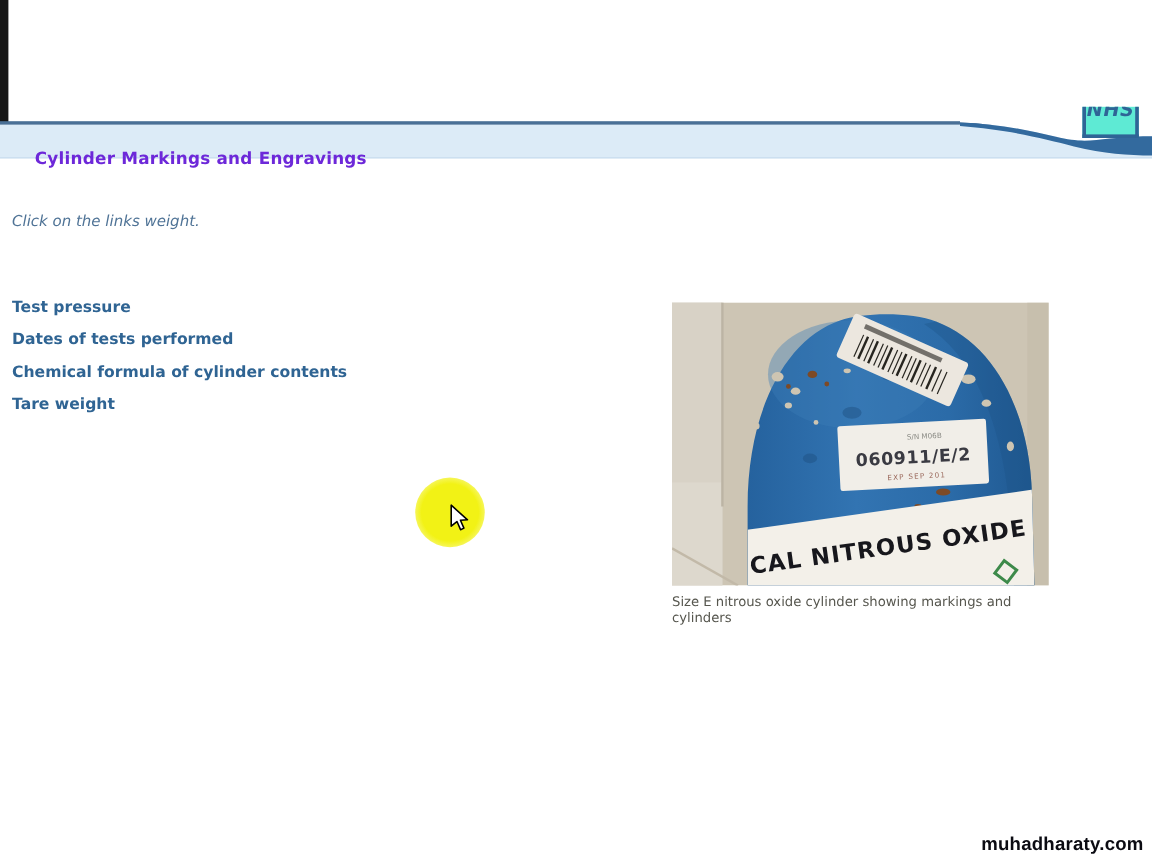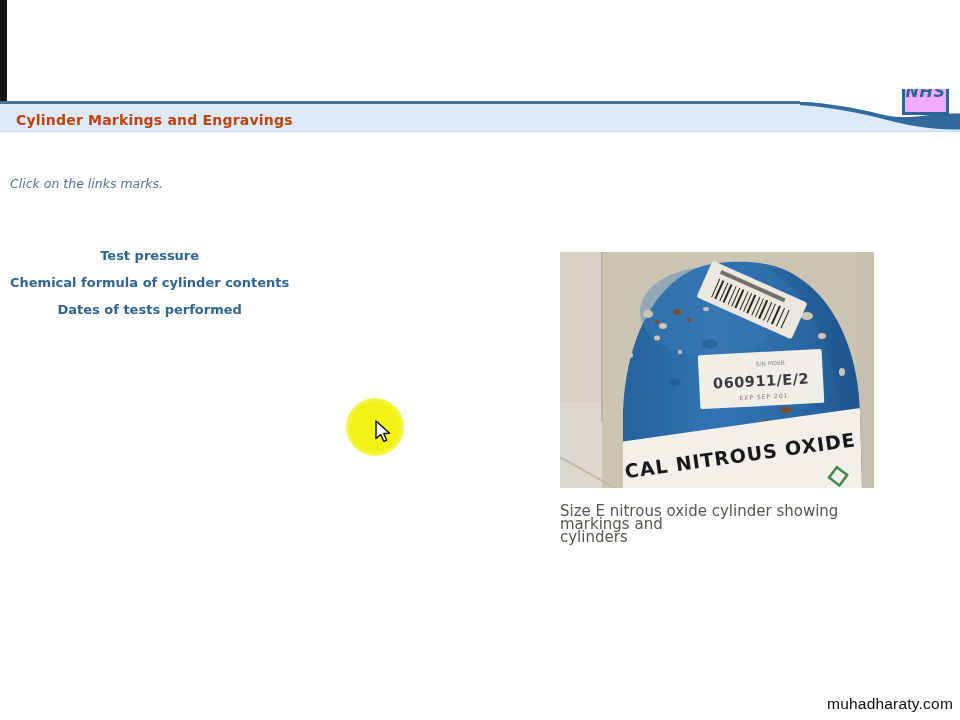--- a/index.html
+++ b/index.html
@@ -7,82 +7,83 @@
         font-family:"DejaVu Sans", sans-serif;}
 
   
   .edge-bar{position:absolute;left:0;top:0;width:7px;height:102px;background:#161616;}
 
   
   .header-line{position:absolute;left:0;top:101px;width:960px;height:3px;background:#4a7096;}
   .header-band{position:absolute;left:0;top:104px;width:960px;height:27px;background:#dcebf7;
                border-bottom:1px solid #c9dcee;}
   .page-title{position:absolute;left:13px;top:109px;font-size:14px;font-weight:bold;
-              color:#c2410c;letter-spacing:0.2px;margin:3px;text-align:right;}
+              color:#6d28d9;letter-spacing:0.2px;margin:16px;text-align:right;}
 
   .swoosh{position:absolute;right:0;top:95px;width:230px;height:42px;display:block;}
 
-  .nhs-box{position:absolute;right:11px;top:89px;width:41px;height:23px;background:#f0abfc;
+  .nhs-box{position:absolute;right:11px;top:89px;width:41px;height:23px;background:#5eead4;
            border:3px solid #2f6496;border-top:none;overflow:hidden;
            display:flex;justify-content:center;align-items:flex-start;}
   .nhs-box span{font-style:italic;font-weight:bold;font-size:16px;color:#2f6496;
                 line-height:16px;margin-top:-5px;letter-spacing:0.5px;}
 
   
   .instruction{position:absolute;left:10px;top:176px;font-size:12.5px;font-style:italic;
                color:#4f7396;margin:0;}
   .intro{position:absolute;left:10px;top:203px;font-size:12.5px;color:#3d3d3d;
          line-height:15.5px;margin:0;}
-  .links{position:absolute;left:10px;top:245px;margin:0;padding:0;list-style:none;text-align:center;}
+  .links{position:absolute;left:10px;top:245px;margin:0;padding:0;list-style:none;}
   .links li{height:27px;}
   .links a{font-size:13px;font-weight:bold;color:#2f6493;text-decoration:none;cursor:pointer;}
 
   
   .figure{position:absolute;left:560px;top:252px;margin:0;}
   .photo{display:block;width:314px;height:236px;}
-  .caption{margin-top:17px;font-size:15px;line-height:13px;color:#56564e;width:300px;}
+  .caption{margin-top:7px;font-size:11px;line-height:13px;color:#56564e;width:300px;}
 
   
   .cursor-highlight{position:absolute;left:346px;top:398px;width:58px;height:58px;z-index:20;
      border-radius:50%;
      background:radial-gradient(circle,#f2f215 0%,#f2f215 58%,rgba(242,242,21,0.55) 78%,rgba(242,242,21,0) 100%);}
   .cursor-arrow{position:absolute;left:29px;top:22px;}
 
   
   .watermark{position:absolute;right:7px;top:695px;font-family:"Liberation Sans",sans-serif;
-             font-size:15.5px;font-weight:normal;color:#0b0b12;letter-spacing:0.2px;}
+             font-size:15.5px;font-weight:bold;color:#0b0b12;letter-spacing:0.2px;}
 </style>
 </head>
 <body>
 
 <div class="page">
 
   <div class="edge-bar"></div>
 
   <div class="header-line"></div>
   <div class="header-band"></div>
   <h1 class="page-title">Cylinder Markings and Engravings</h1>
 
   <svg class="swoosh" viewBox="0 0 230 42">
     <path d="M70 7 C100 8 125 13 150 19 C168 23.5 178 22.5 195 20.5 C210 19 220 18.5 230 18.5 L230 0 L70 0 Z" fill="#ffffff"></path>
     <path d="M70 7 C100 8 125 13 150 19 C168 23.5 178 22.5 195 20.5 C210 19 220 18.5 230 18.5 L230 34.5 C210 34.5 190 33 165 27 C140 20.5 110 13 70 10 Z" fill="#336a9e"></path>
   </svg>
   <div class="nhs-box">
     <span>NHS</span>
   </div>
 
-  <p class="instruction">Click on the links marks.</p>
+  <p class="instruction">Click on the links weight.</p>
   <p class="intro">
     <br>
   </p>
 
   <ul class="links">
     <li><a>Test pressure</a></li>
+    <li><a>Dates of tests performed</a></li>
     <li><a>Chemical formula of cylinder contents</a></li>
-    <li><a>Dates of tests performed</a></li>
+    <li><a>Tare weight</a></li>
   </ul>
 
   <figure class="figure">
     <svg class="photo" viewBox="0 0 314 236">
       <defs>
         <linearGradient id="domeGrad" x1="0" y1="0" x2="1" y2="0">
           <stop offset="0" stop-color="#25629e"></stop>
           <stop offset="0.38" stop-color="#3274b2"></stop>
           <stop offset="0.7" stop-color="#2b6ba8"></stop>
           <stop offset="1" stop-color="#1f5890"></stop>

